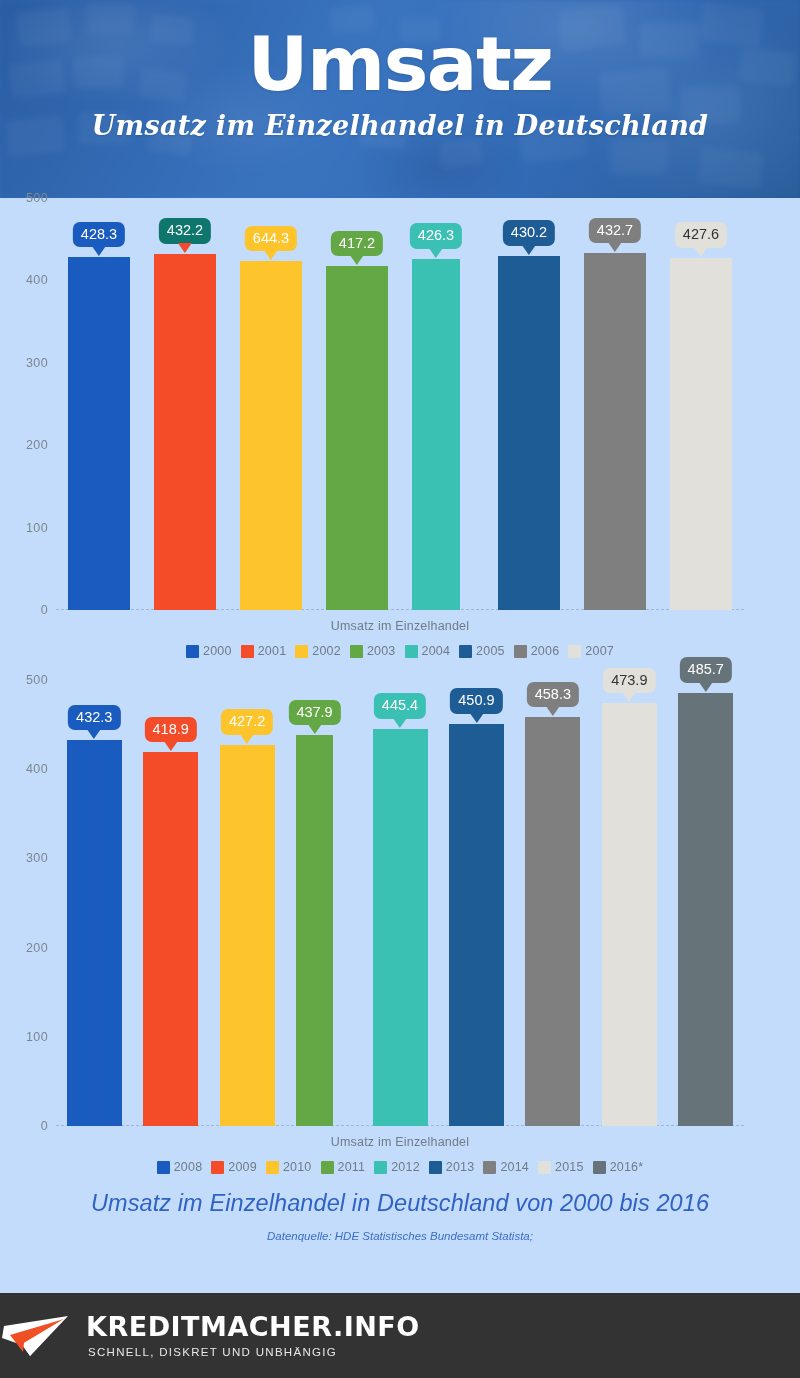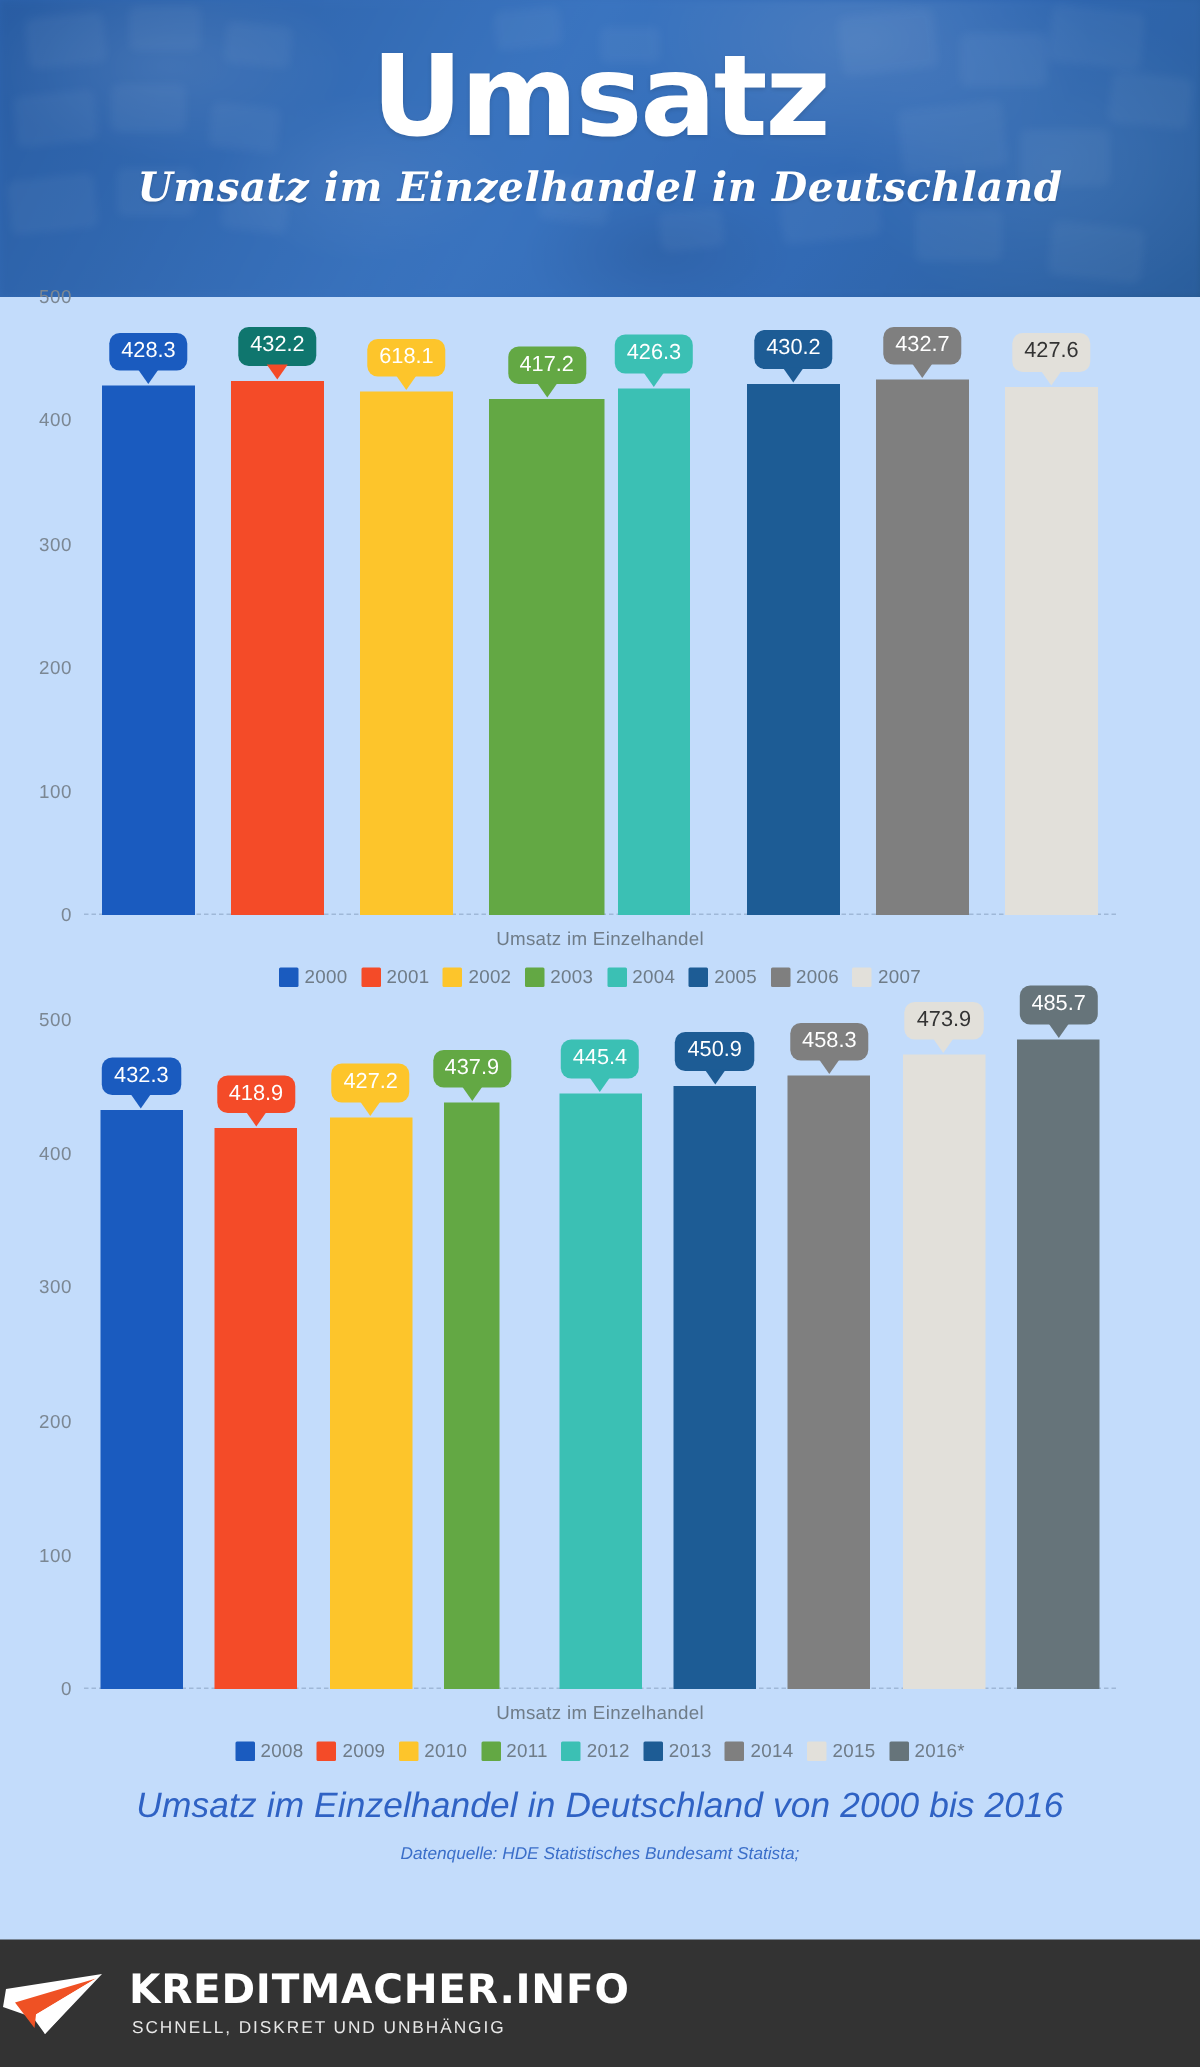--- a/index.html
+++ b/index.html
@@ -274,23 +274,23 @@
         <div class="bar-wrap" style="left: 68px; width: 62px; height: 352.919px;">
           <div class="bar" style="height: 352.919px; background: rgb(26, 91, 191);"></div>
           <div class="tip" style="background: rgb(26, 91, 191); color: rgb(26, 91, 191); bottom: 362.919px;"><span style="color: rgb(255, 255, 255); position: relative;">428.3</span></div>
         </div>
         <div class="bar-wrap" style="left: 154px; width: 62px; height: 356.133px;">
           <div class="bar" style="height: 356.133px; background: rgb(244, 75, 40);"></div>
           <div class="tip" style="background: #0f766e; color: rgb(244, 75, 40); bottom: 366.133px;"><span style="color: rgb(255, 255, 255); position: relative;">432.2</span></div>
         </div>
         <div class="bar-wrap" style="left: 240px; width: 62px; height: 348.634px;">
           <div class="bar" style="height: 348.634px; background: rgb(253, 197, 43);"></div>
-          <div class="tip" style="background: rgb(253, 197, 43); color: rgb(253, 197, 43); bottom: 358.634px;"><span style="color: rgb(255, 255, 255); position: relative;">618.1</span></div>
-        </div>
-        <div class="bar-wrap" style="left: 326px; width: 77px; height: 343.773px;">
+          <div class="tip" style="background: rgb(253, 197, 43); color: rgb(253, 197, 43); bottom: 358.634px;"><span style="color: rgb(255, 255, 255); position: relative;">644.3</span></div>
+        </div>
+        <div class="bar-wrap" style="left: 326px; width: 62px; height: 343.773px;">
           <div class="bar" style="height: 343.773px; background: rgb(99, 168, 68);"></div>
           <div class="tip" style="background: rgb(99, 168, 68); color: rgb(99, 168, 68); bottom: 353.773px;"><span style="color: rgb(255, 255, 255); position: relative;">417.2</span></div>
         </div>
         <div class="bar-wrap" style="left: 412px; width: 48px; height: 351.271px;">
           <div class="bar" style="height: 351.271px; background: rgb(59, 192, 180);"></div>
           <div class="tip" style="background: rgb(59, 192, 180); color: rgb(59, 192, 180); bottom: 361.271px;"><span style="color: rgb(255, 255, 255); position: relative;">426.3</span></div>
         </div>
         <div class="bar-wrap" style="left: 498px; width: 62px; height: 354.485px;">
           <div class="bar" style="height: 354.485px; background: rgb(29, 92, 149);"></div>
           <div class="tip" style="background: rgb(29, 92, 149); color: rgb(29, 92, 149); bottom: 364.485px;"><span style="color: rgb(255, 255, 255); position: relative;">430.2</span></div>

